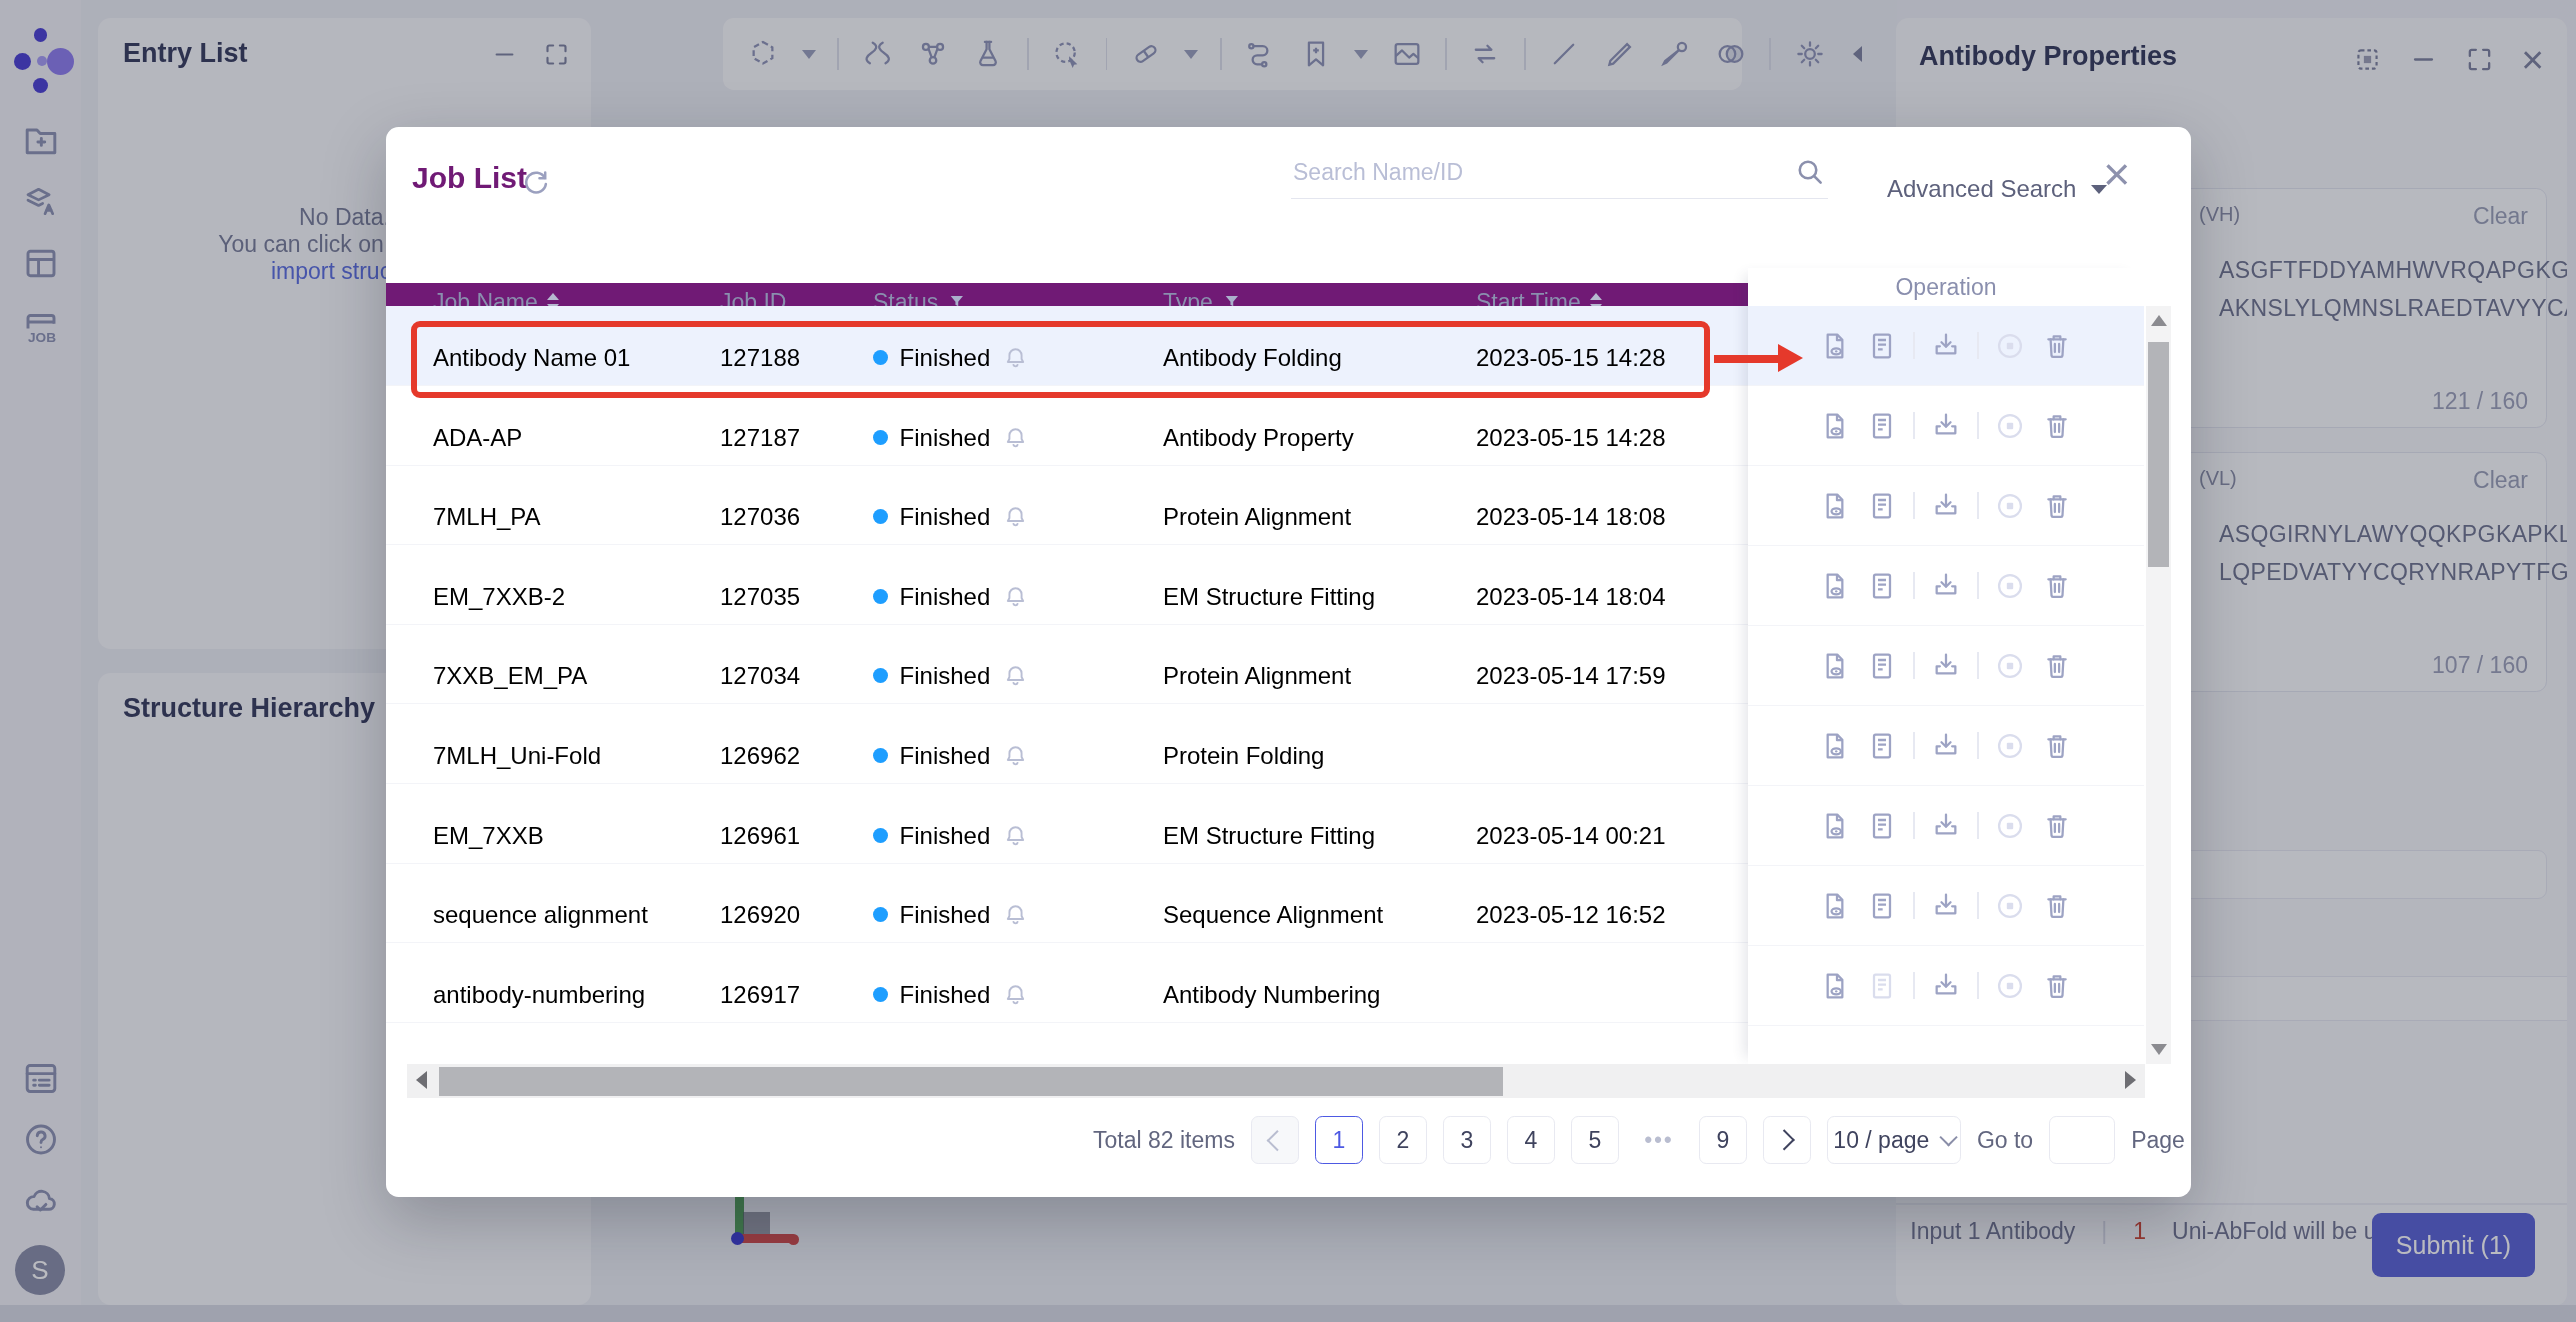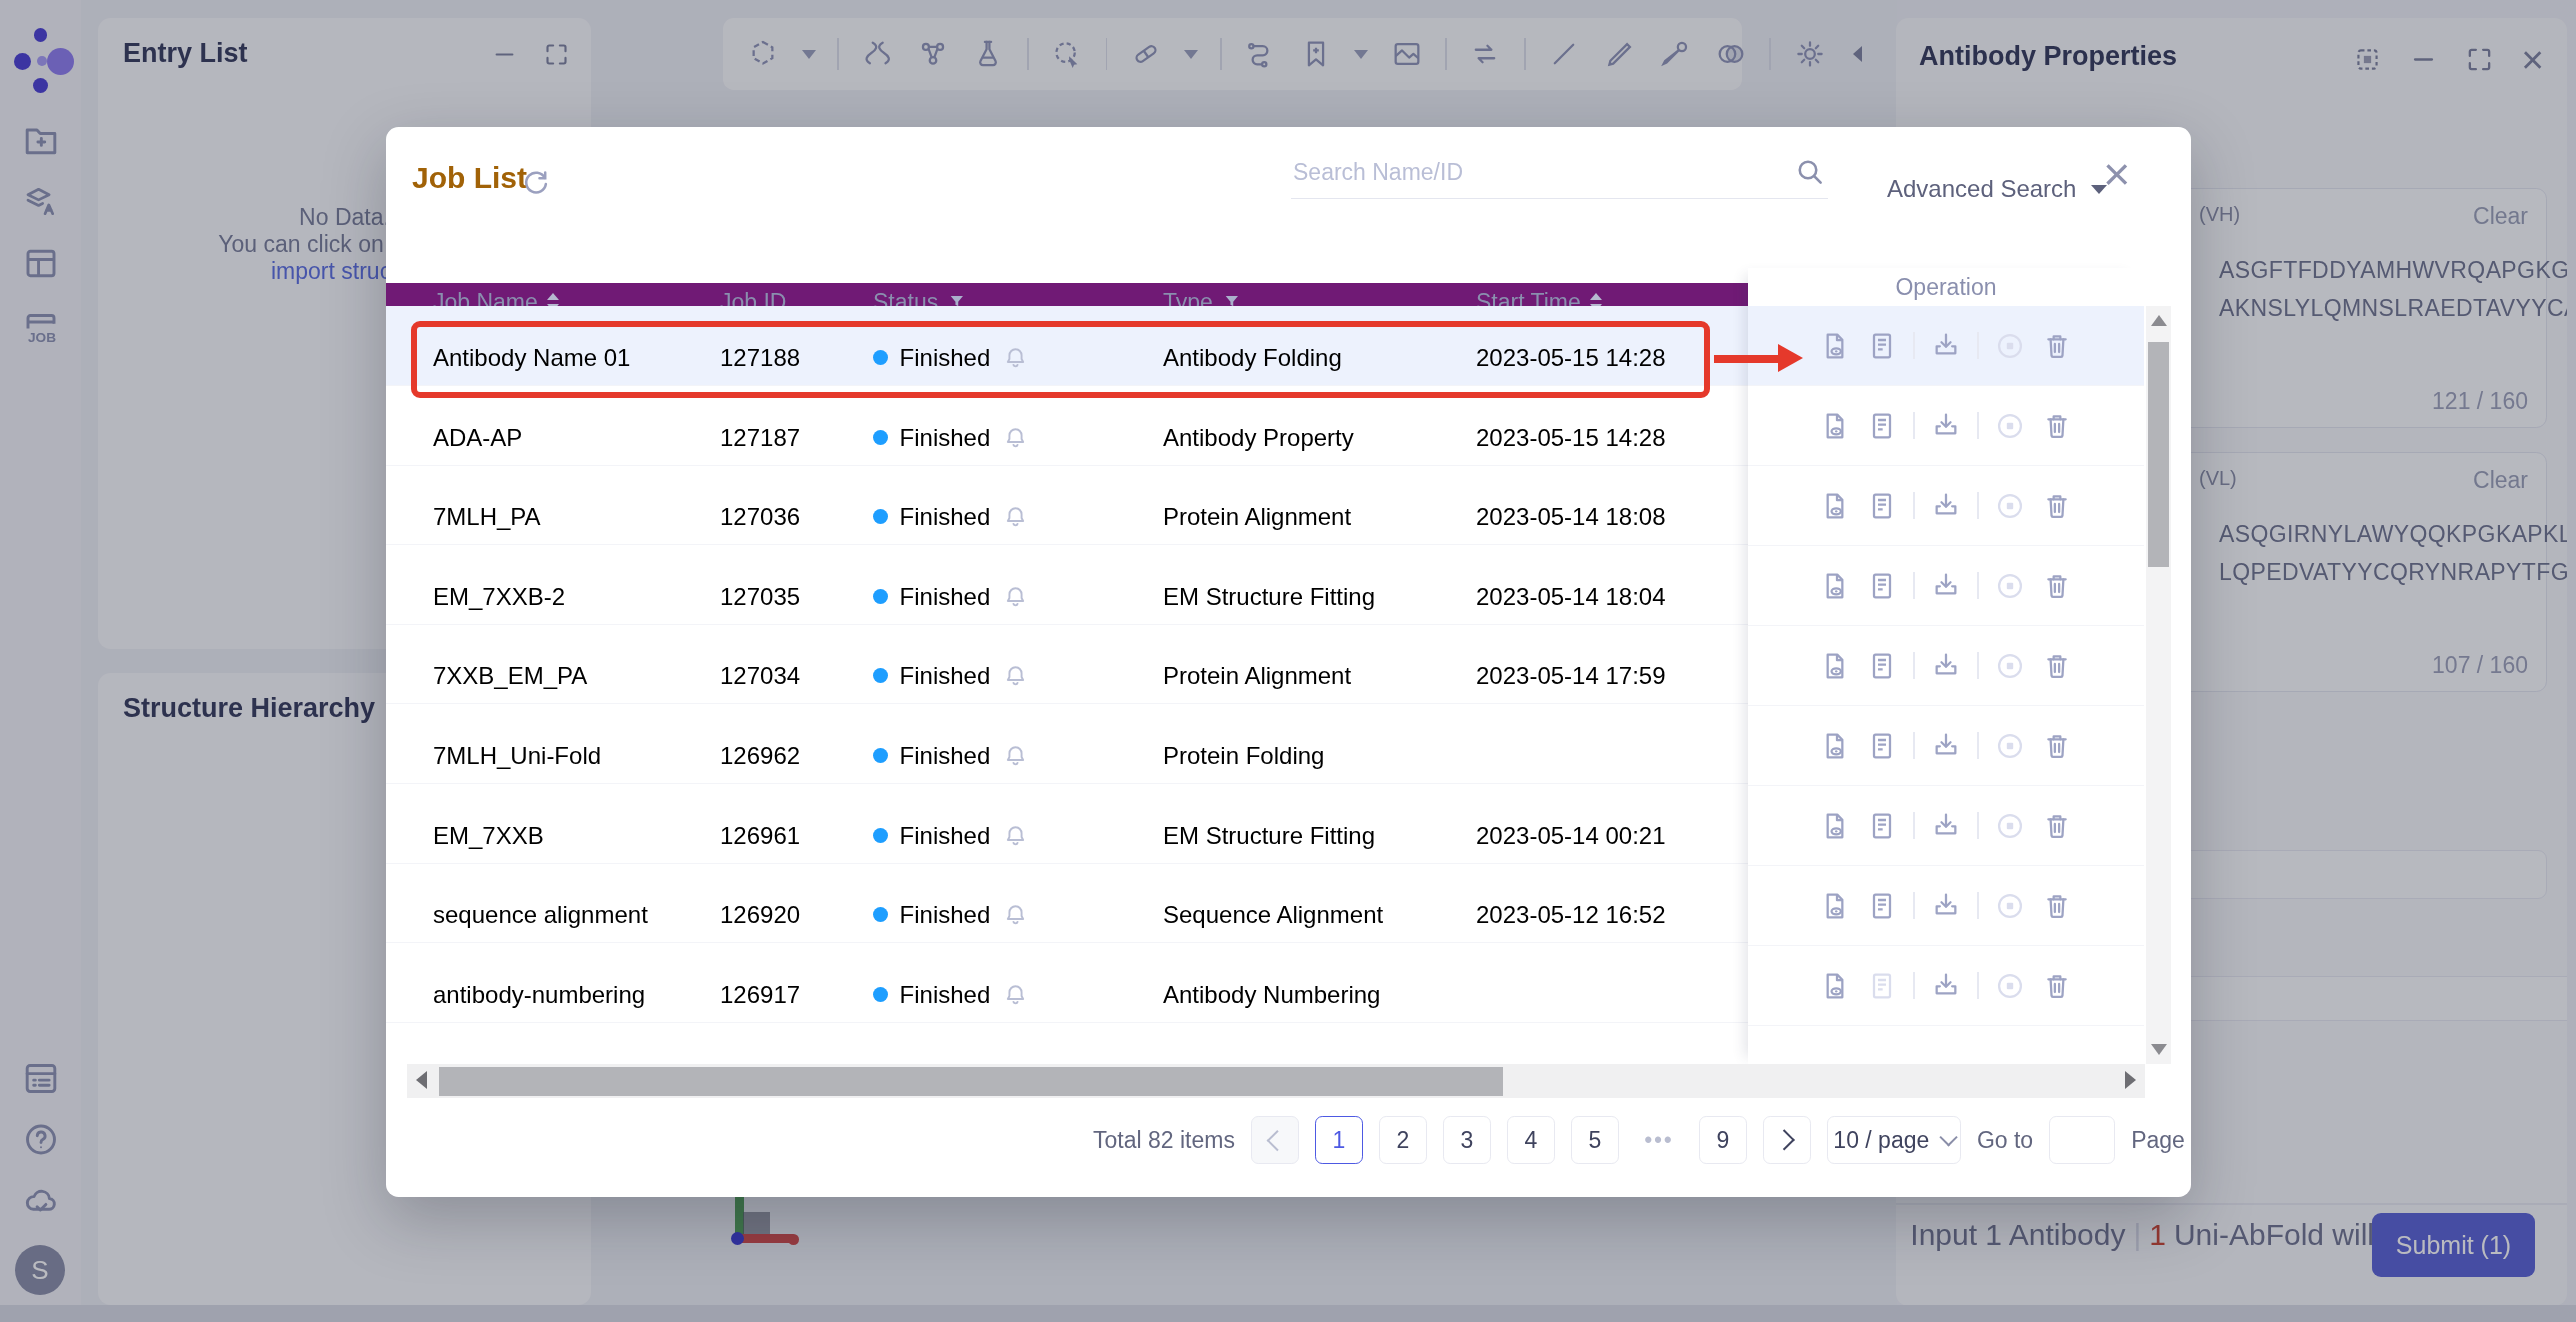--- a/index.html
+++ b/index.html
@@ -44,31 +44,31 @@
   .rp-section{position:absolute;left:23px;top:109px;font-size:24px;font-weight:bold;color:#3c4163;}
   .rp-listic{position:absolute;right:23px;top:190px;color:#8a8fae;}
   .rp-listic svg{width:30px;height:30px;}
   .seq-card{position:absolute;left:27px;width:624px;background:#fbfcfe;border:1.8px solid #e2e5f0;border-radius:10.7px;box-sizing:border-box;}
   .seq-label{position:absolute;left:275px;top:14.3px;font-size:20px;color:#8a8fa8;}
   .seq-clear{position:absolute;right:18px;top:14.3px;font-size:23px;color:#9aa0b8;}
   .seq-text{position:absolute;left:295px;font-size:23px;color:#6f7490;letter-spacing:0.4px;white-space:nowrap;}
   .seq-count{position:absolute;right:18px;font-size:23px;color:#9da1ba;}
   .rp-band{position:absolute;background:#fbfcfe;border:1.8px solid #e7e9f2;border-radius:9px;box-sizing:border-box;}
   .rp-footline{position:absolute;left:0;top:1185px;width:671px;height:1.8px;background:#e8eaf2;}
-  .rp-foot{position:absolute;left:14.3px;top:1200px;display:flex;align-items:center;gap:8px;font-size:30px;color:#6f7390;}
+  .rp-foot{position:absolute;left:14.3px;top:1200px;display:flex;align-items:center;gap:26px;font-size:23px;color:#6f7390;}
   .rp-foot .sep{color:#d4d7e4;}
   .rp-foot .red{color:#cc4433;}
   .submit{position:absolute;right:32px;top:1195px;width:163px;height:64px;background:#5a62d6;border-radius:9px;
           color:#fff;font-size:25px;display:flex;align-items:center;justify-content:center;}
 
   
   .overlay{position:absolute;left:0;top:0;width:2576px;height:1323px;background:rgba(27,30,48,.30);z-index:40;}
   .modal{position:absolute;left:386px;top:127px;width:1805px;height:1070px;background:#fff;border-radius:12.5px;z-index:50;
          box-shadow:0 21.5px 63px rgba(20,23,40,.25);}
-  .m-title{position:absolute;left:26px;top:34px;font-size:30px;font-weight:bold;color:#a16207;}
+  .m-title{position:absolute;left:26px;top:34px;font-size:30px;font-weight:bold;color:#701a75;}
   .m-refresh{position:absolute;left:134px;top:41px;width:32px;height:32px;color:#9ba0bf;}
   .m-refresh svg{width:100%;height:100%;}
   .m-search{position:absolute;left:905px;top:24px;width:537px;height:47px;border-bottom:1.8px solid #e4e6ef;}
   .m-search input{border:0;outline:0;width:483px;height:41px;font-size:23px;color:#4e5370;background:transparent;font-family:inherit;}
   .m-search input::placeholder{color:#b9bed6;}
   .m-search .mag{position:absolute;right:1.8px;top:5.4px;width:32px;height:32px;color:#8b90ad;}
   .m-search svg{width:100%;height:100%;}
   .m-adv{position:absolute;left:1501px;top:48px;display:flex;align-items:center;gap:14.3px;font-size:24px;color:#5d617c;}
   .m-adv .caret-dn{border-top-color:#5d617c;border-left-width:8px;border-right-width:8px;border-top-width:9.8px;}
   .m-close{position:absolute;left:1717px;top:23px;font-size:47px;color:#8d91ad;line-height:1;}

